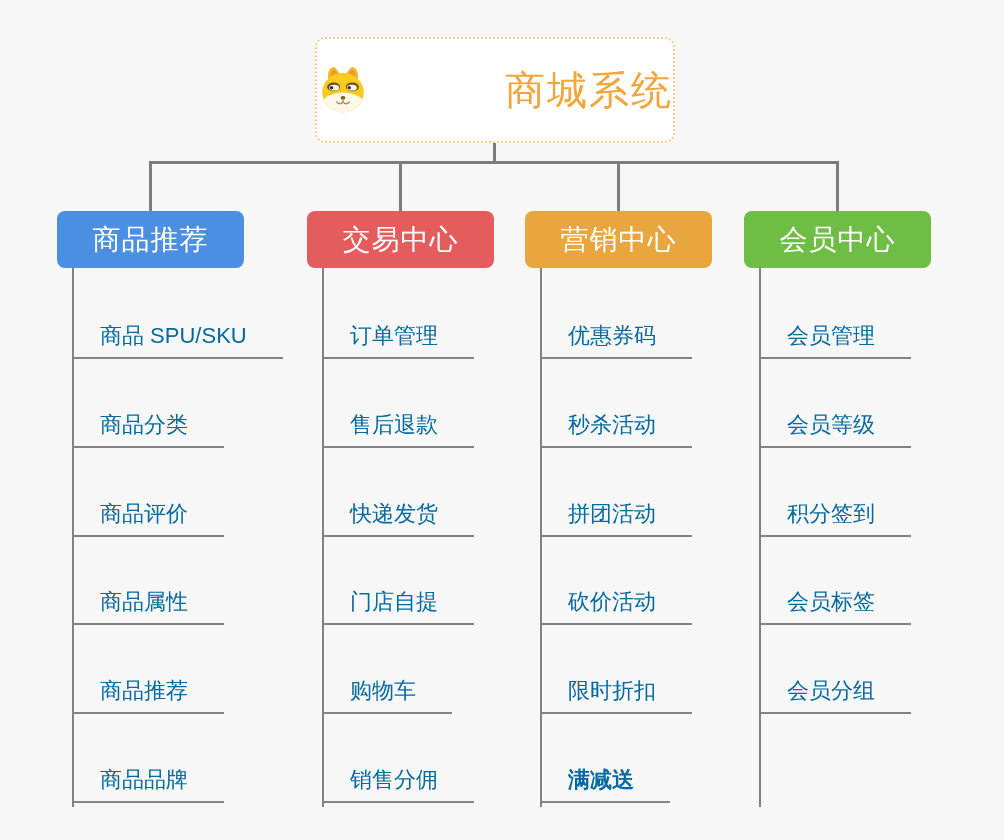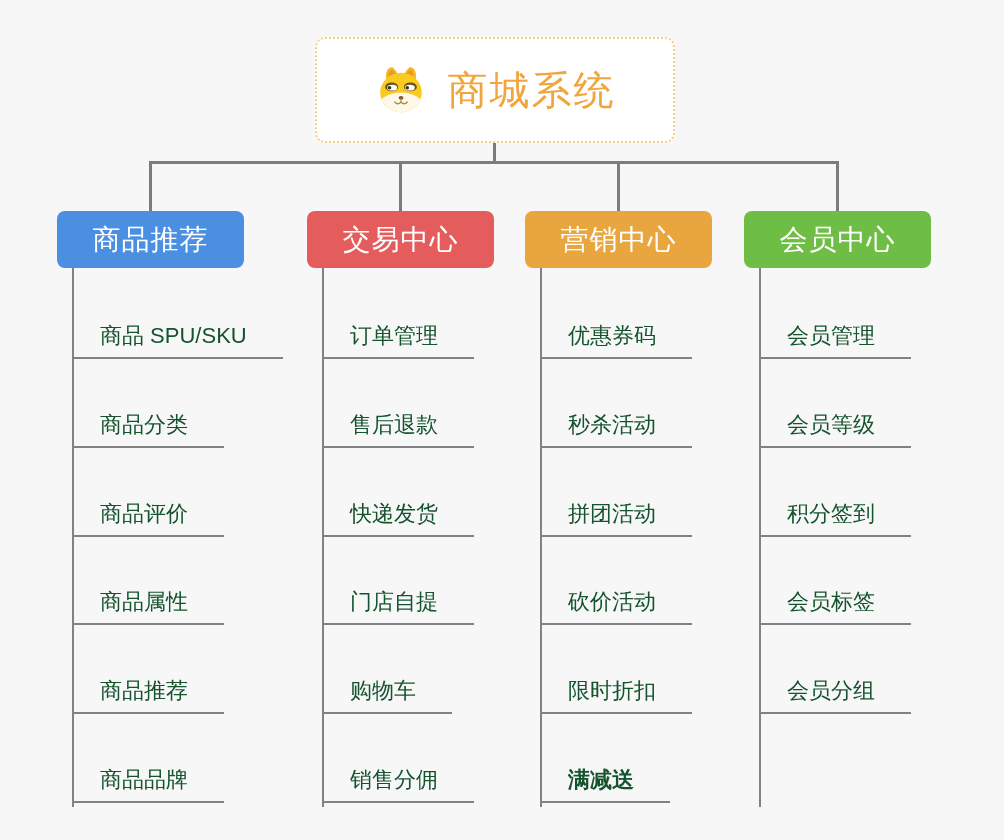--- a/index.html
+++ b/index.html
@@ -4,34 +4,34 @@
 <style>
   html,body{margin:0;padding:0;background:#f7f7f7;}
   .canvas{
     position:relative;width:1004px;height:840px;background:#f7f7f7;
     font-family:"Liberation Sans","DejaVu Sans",sans-serif;overflow:hidden;
   }
   .line{position:absolute;background:#7c7c7c;}
   .root{
     position:absolute;left:315px;top:37px;width:360px;height:106px;
     background:#ffffff;border:2px dotted #f6cd82;border-radius:10px;
-    display:flex;align-items:center;justify-content:center;gap:21px;
+    display:flex;align-items:center;justify-content:space-between;gap:21px;
     box-sizing:border-box;
   }
   .root-title{font-size:40px;color:#f0a63c;letter-spacing:2px;font-weight:400;}
   .column{position:absolute;top:211px;width:280px;height:625px;}
   .branch-box{
     position:absolute;left:0;top:0;width:187px;height:57px;border-radius:8px;
     display:flex;align-items:center;justify-content:center;
     color:#ffffff;font-size:28px;font-weight:400;letter-spacing:1px;
   }
   .vline{position:absolute;left:15px;top:57px;width:2px;height:539px;background:#828282;}
   .item{
     position:absolute;left:15px;white-space:nowrap;
-    font-size:22px;color:#14532d;line-height:30px;
+    font-size:22px;color:#0369a1;line-height:30px;
     padding:0 36px 6px 28px;border-bottom:2px solid #828282;
   }
   .dog-icon{display:block;}
 </style>
 </head>
 <body>
 
 <div class="canvas" style="background-color: rgb(247, 247, 247);">
 
   <div class="line" style="left:493px;top:143px;width:3px;height:20px;"></div>

